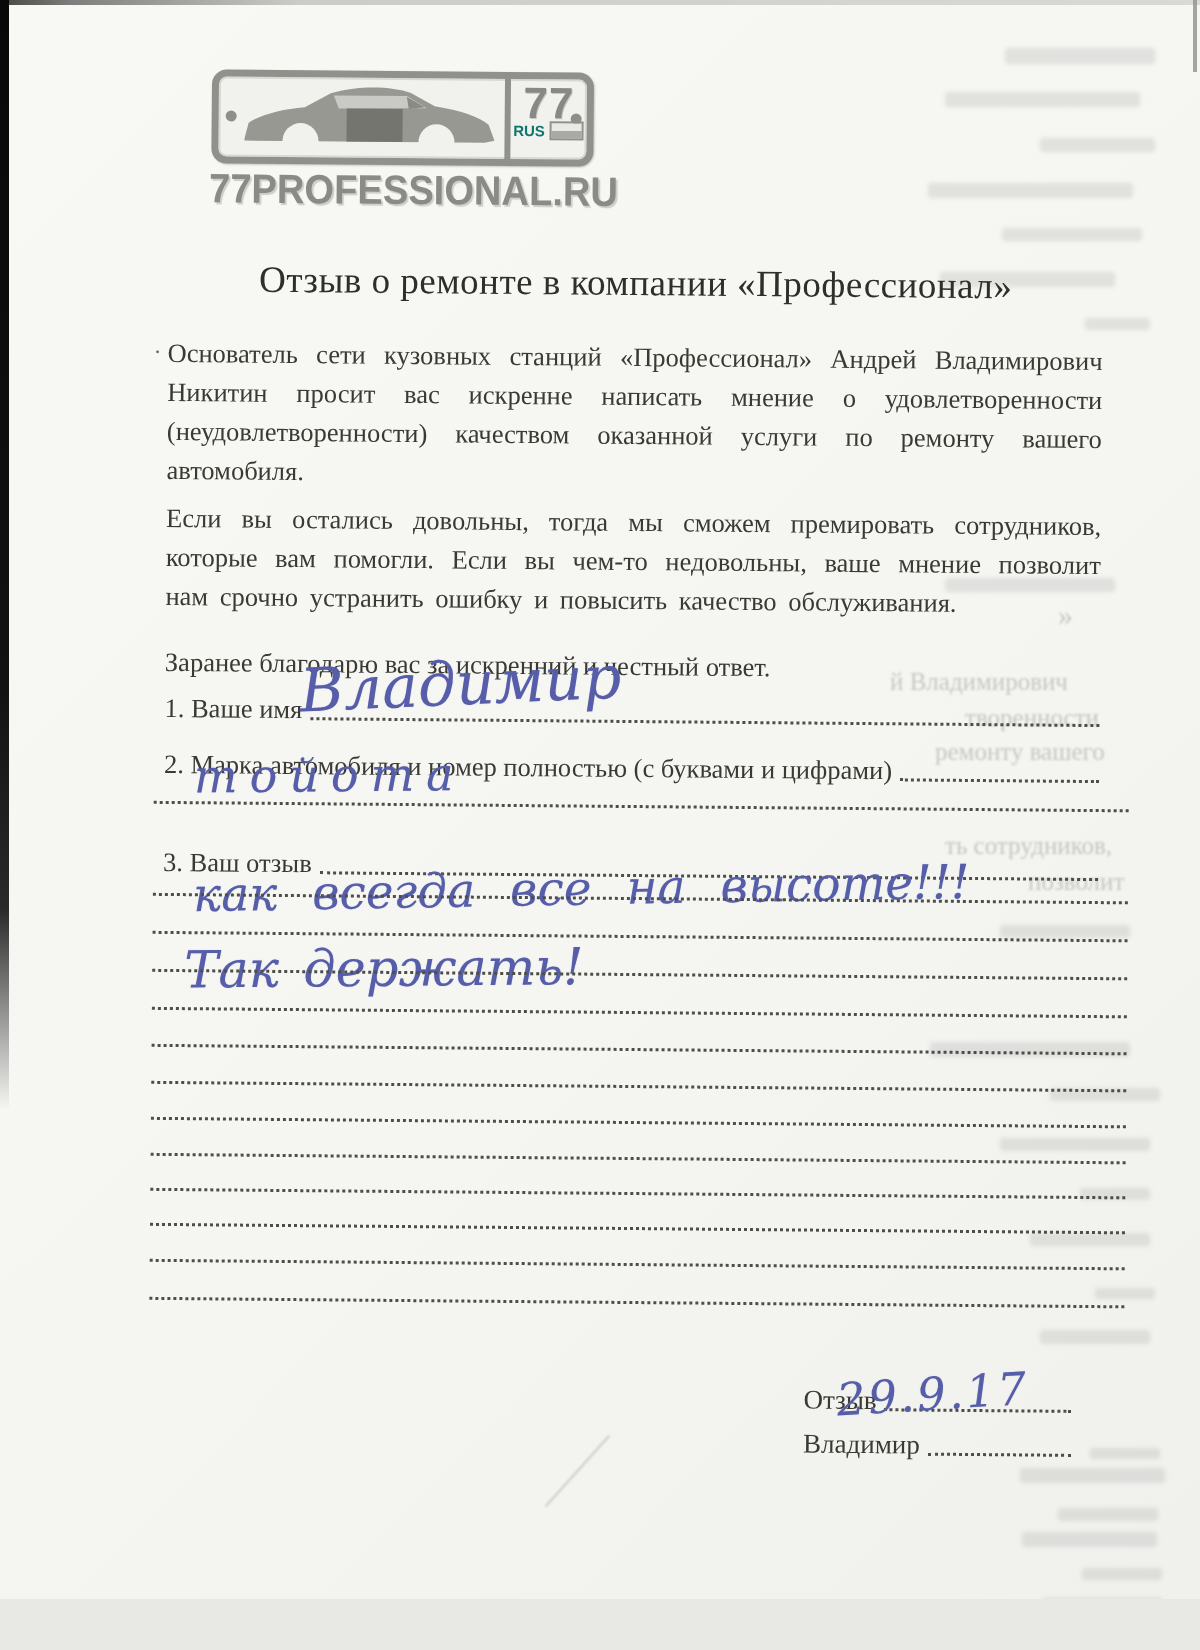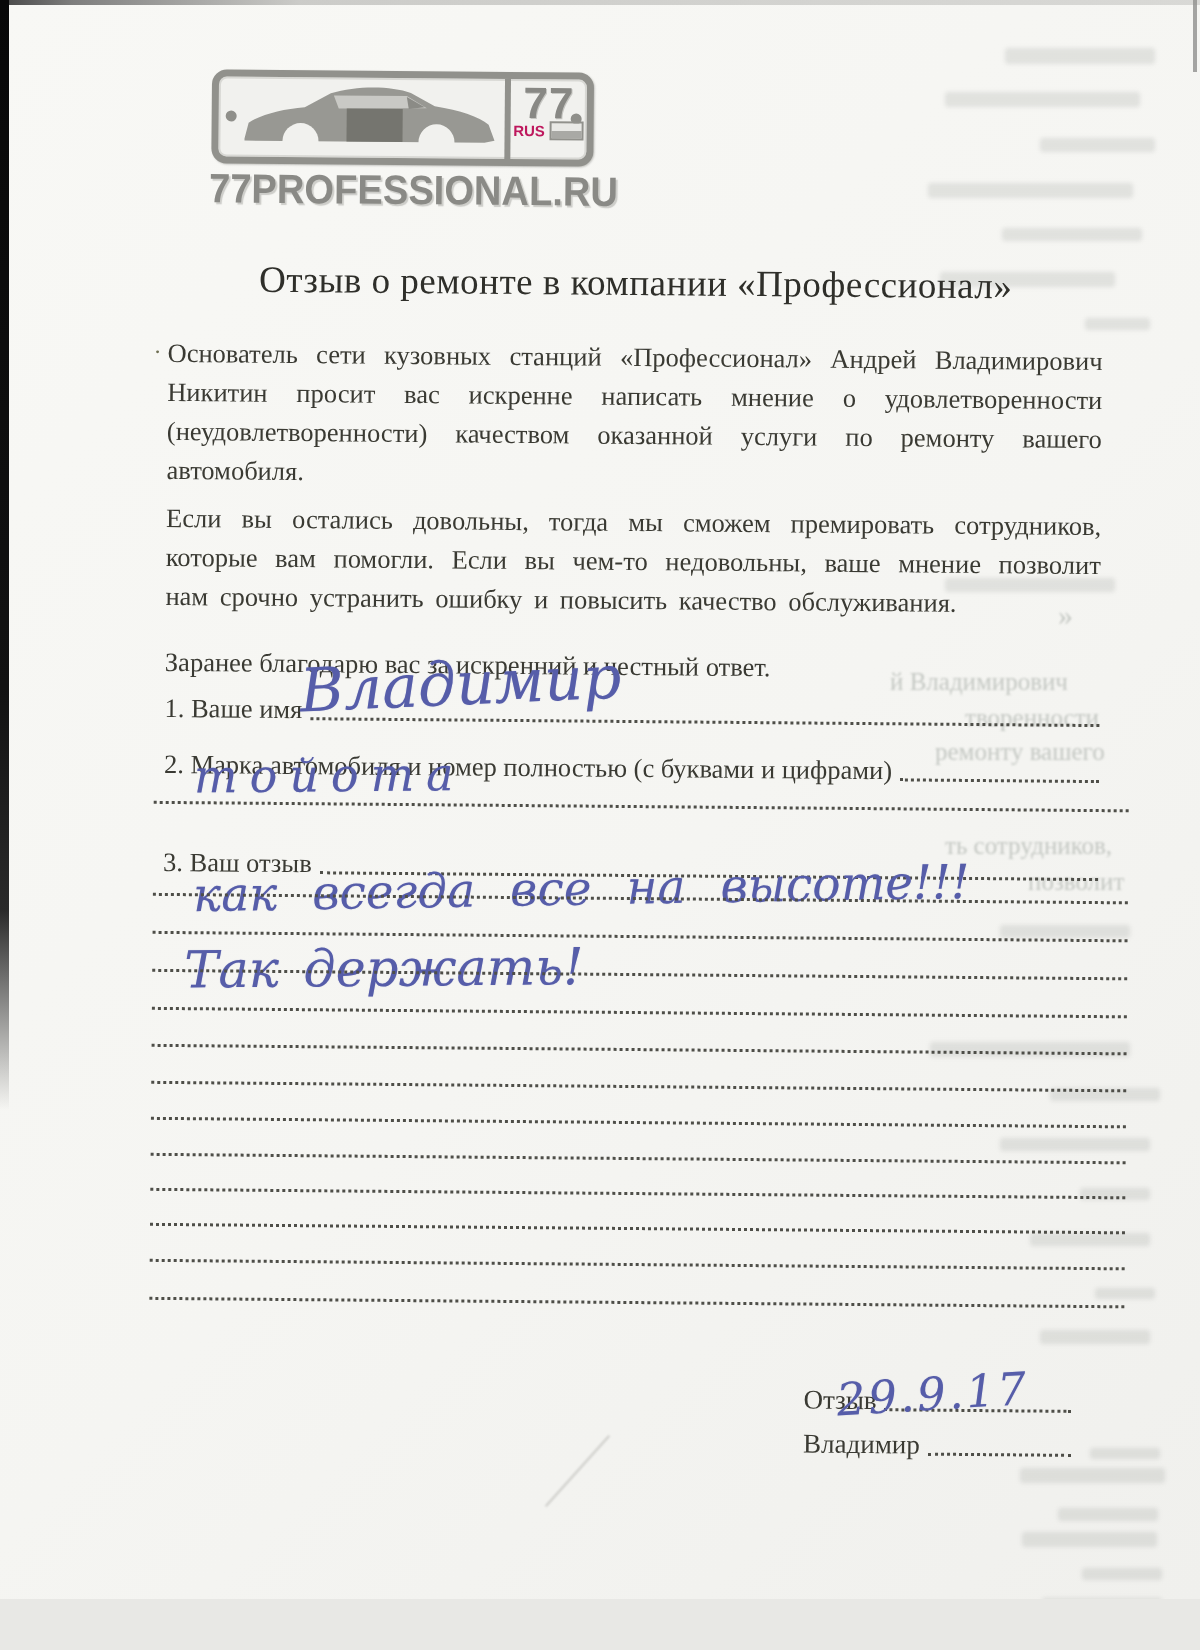--- a/index.html
+++ b/index.html
@@ -25,21 +25,21 @@
     background:#f1f1ee;box-shadow:inset 0 0 0 2px #d8d8d4, 1px 1px 2px rgba(120,120,115,.4);}
   .plate-divider{position:absolute;left:286px;top:0;width:6px;height:100%;background:#91918c;}
   .screw{position:absolute;width:11px;height:11px;border-radius:50%;background:#8f8f8a;}
   .screw.left{left:7px;top:34px;}
   .screw.right{right:5px;top:34px;}
   .car-svg{position:absolute;left:20px;top:4px;}
   .plate-right{position:absolute;left:292px;right:0;top:0;bottom:0;display:flex;flex-direction:column;align-items:center;}
   .num77{font-family:"Liberation Sans",sans-serif;font-weight:bold;font-size:44px;line-height:44px;
     color:#888884;letter-spacing:1px;margin-top:2px;text-shadow:1px 1px 0 #c6c6c2;}
   .plate-right-bottom{display:flex;align-items:center;gap:5px;margin-top:-4px;}
-  .rus{font-family:"Liberation Sans",sans-serif;font-weight:bold;font-size:15px;color:#be185d;}
+  .rus{font-family:"Liberation Sans",sans-serif;font-weight:bold;font-size:15px;color:#0f766e;}
   .flag{width:30px;height:15px;border:2px solid #91918c;background:linear-gradient(to bottom,#e9e9e6 50%,#a9a9a5 50%);}
   .logo-site{position:absolute;left:-2px;top:96px;font-family:"Liberation Sans",sans-serif;font-weight:bold;
     font-size:41px;color:#8a8a86;letter-spacing:0px;transform:scaleX(.93);transform-origin:left;
     text-shadow:2px 2px 1px rgba(125,125,120,.35);white-space:nowrap;}
 
   
   .title{position:absolute;left:170px;top:256px;width:935px;text-align:center;
     font-size:37px;font-weight:400;color:#2f2f2a;letter-spacing:.5px;white-space:nowrap;}
   .marker{position:absolute;left:156px;top:338px;font-size:24px;color:#6e6e52;}
   .para{position:absolute;left:170px;width:935px;font-size:26.5px;line-height:39px;

